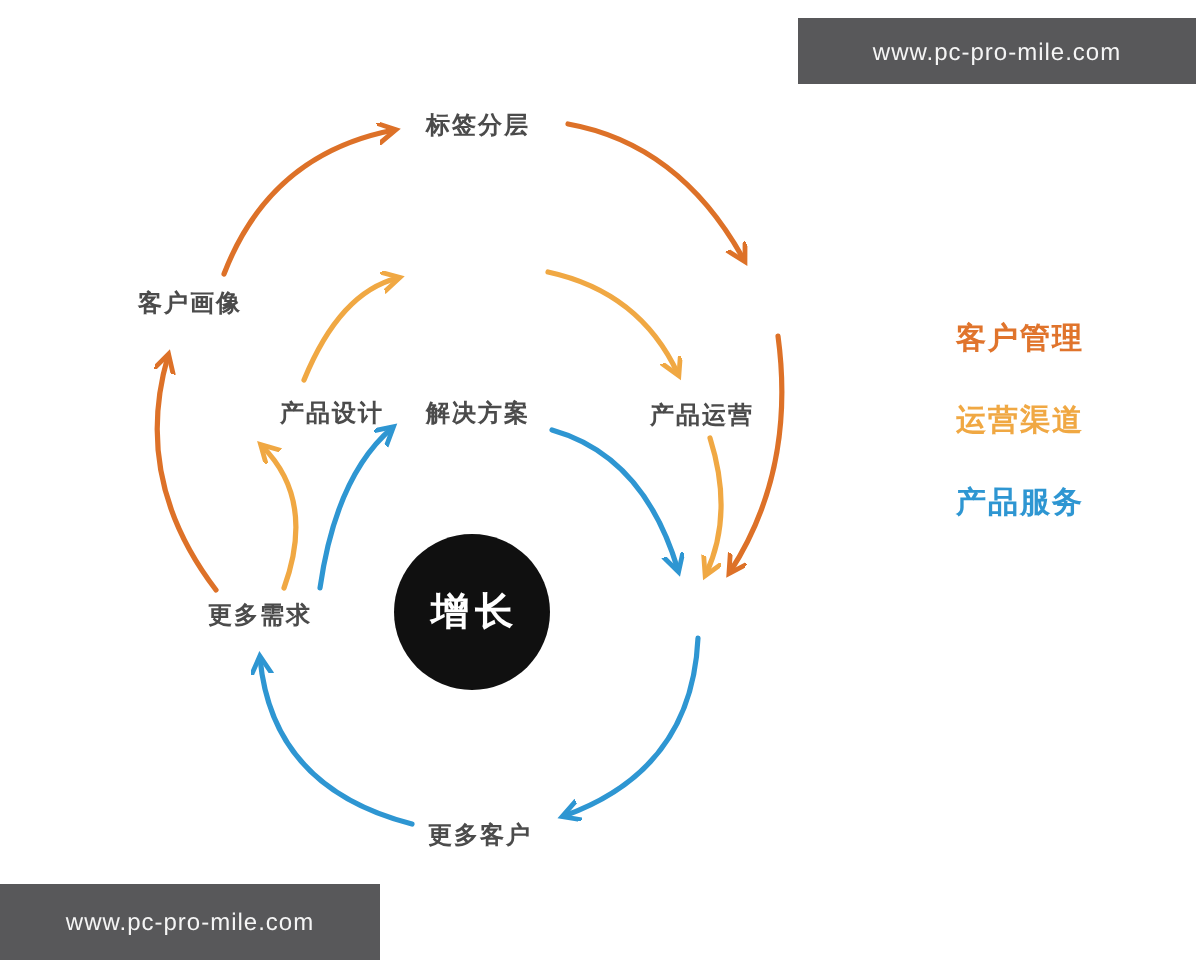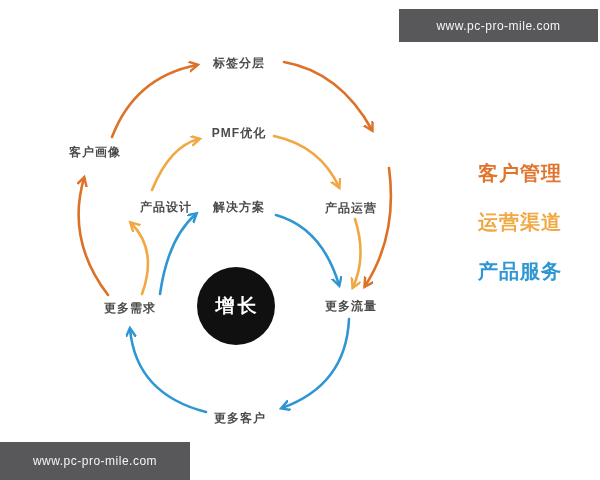--- a/index.html
+++ b/index.html
@@ -29,21 +29,21 @@
     transform:translate(-50%,-50%);border-radius:50%;background:#101010;
     display:flex;align-items:center;justify-content:center;text-align:right;
   }
   .center-circle span{
     color:#ffffff;font-size:19px;font-weight:bold;letter-spacing:3px;
     margin-right:-3px;
   }
 
   .legend{position:absolute;left:478px;top:160px;}
   .legend-item{
-    font-size:20px;font-weight:bold;letter-spacing:1px;
+    font-size:15px;font-weight:bold;letter-spacing:1px;
     margin-bottom:22px;white-space:nowrap;
   }
   .legend-customer{color:#E0742C;}
   .legend-operations{color:#F0A843;}
   .legend-product{color:#2E96D2;}
 </style>
 </head>
 <body>
 
 <div class="stage">
@@ -82,26 +82,24 @@
       <path d="M 206 412 Q 136 394 130 329" marker-end="url(#ah-blue)"></path>
     </g>
   </svg>
 
   <div class="center-circle">
     <span>增长</span>
   </div>
 
   <div class="node" style="left:239px;top:63px;">标签分层</div>
   <div class="node" style="left:95px;top:152px;">客户画像</div>
-  <div class="node" style="left:239px;top:133px;">PMF优化</div>
   <div class="node" style="left:130px;top:207px;margin-left:36px;">产品设计</div>
   <div class="node" style="left:351px;top:208px;">产品运营</div>
   <div class="node" style="left:239px;top:207px;">解决方案</div>
   <div class="node" style="left:130px;top:308px;">更多需求</div>
-  <div class="node" style="left:351px;top:306px;">更多流量</div>
   <div class="node" style="left:240px;top:418px;">更多客户</div>
 
   <div class="legend">
     <div class="legend-item legend-customer">客户管理</div>
     <div class="legend-item legend-operations">运营渠道</div>
     <div class="legend-item legend-product">产品服务</div>
   </div>
 
   <div class="watermark wm-top">www.pc-pro-mile.com</div>
   <div class="watermark wm-bottom">www.pc-pro-mile.com</div>

